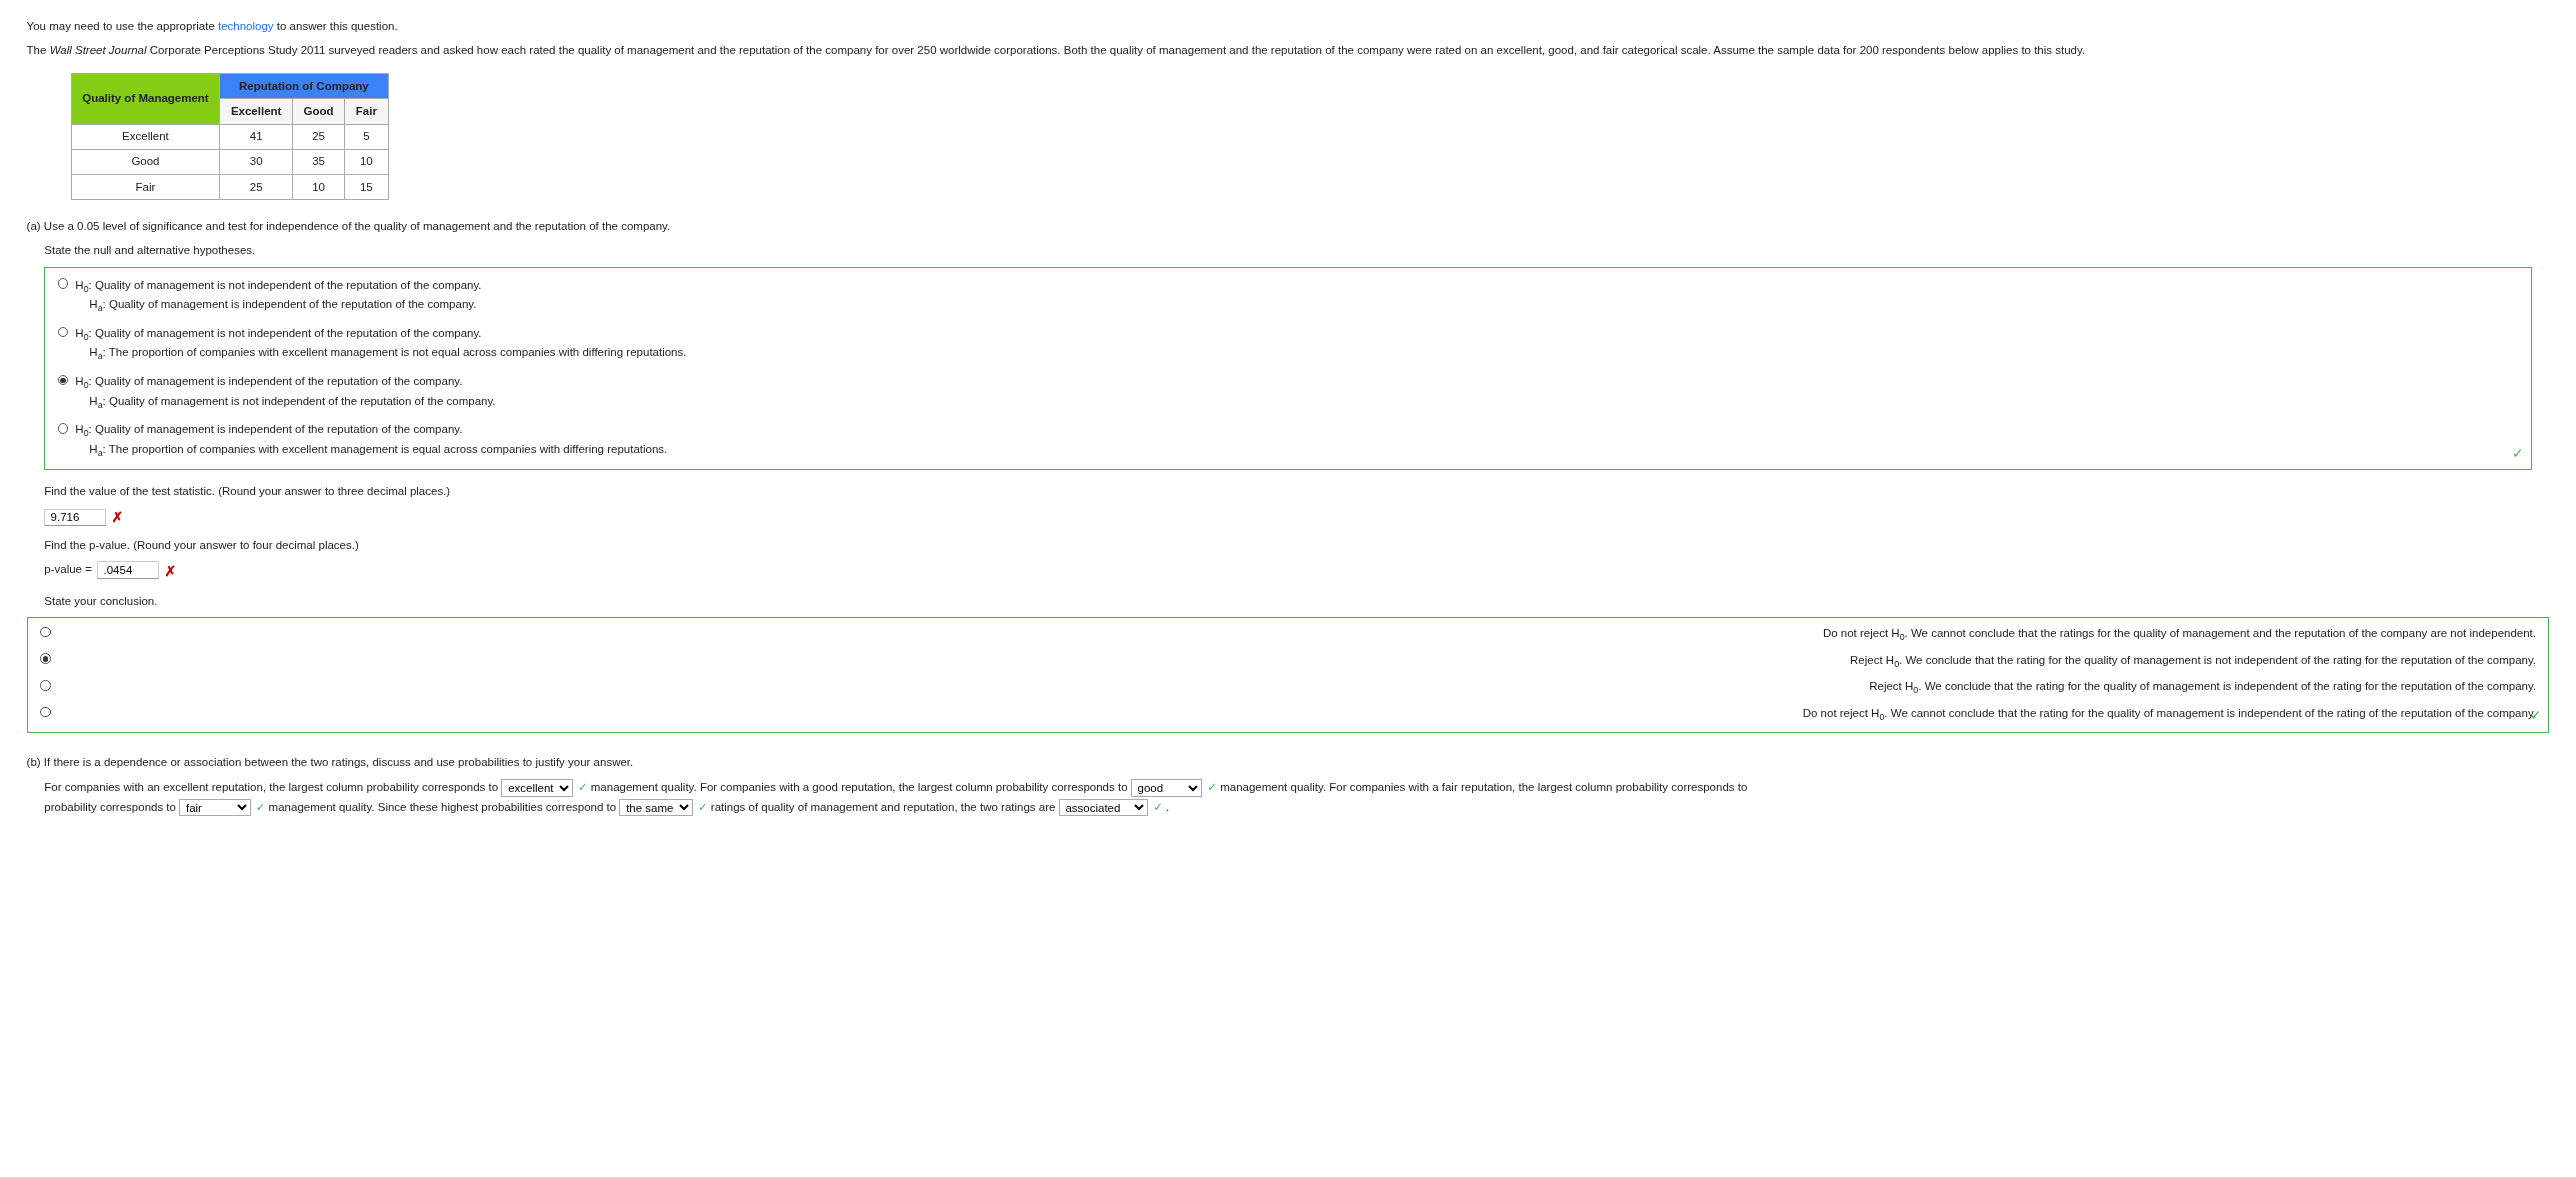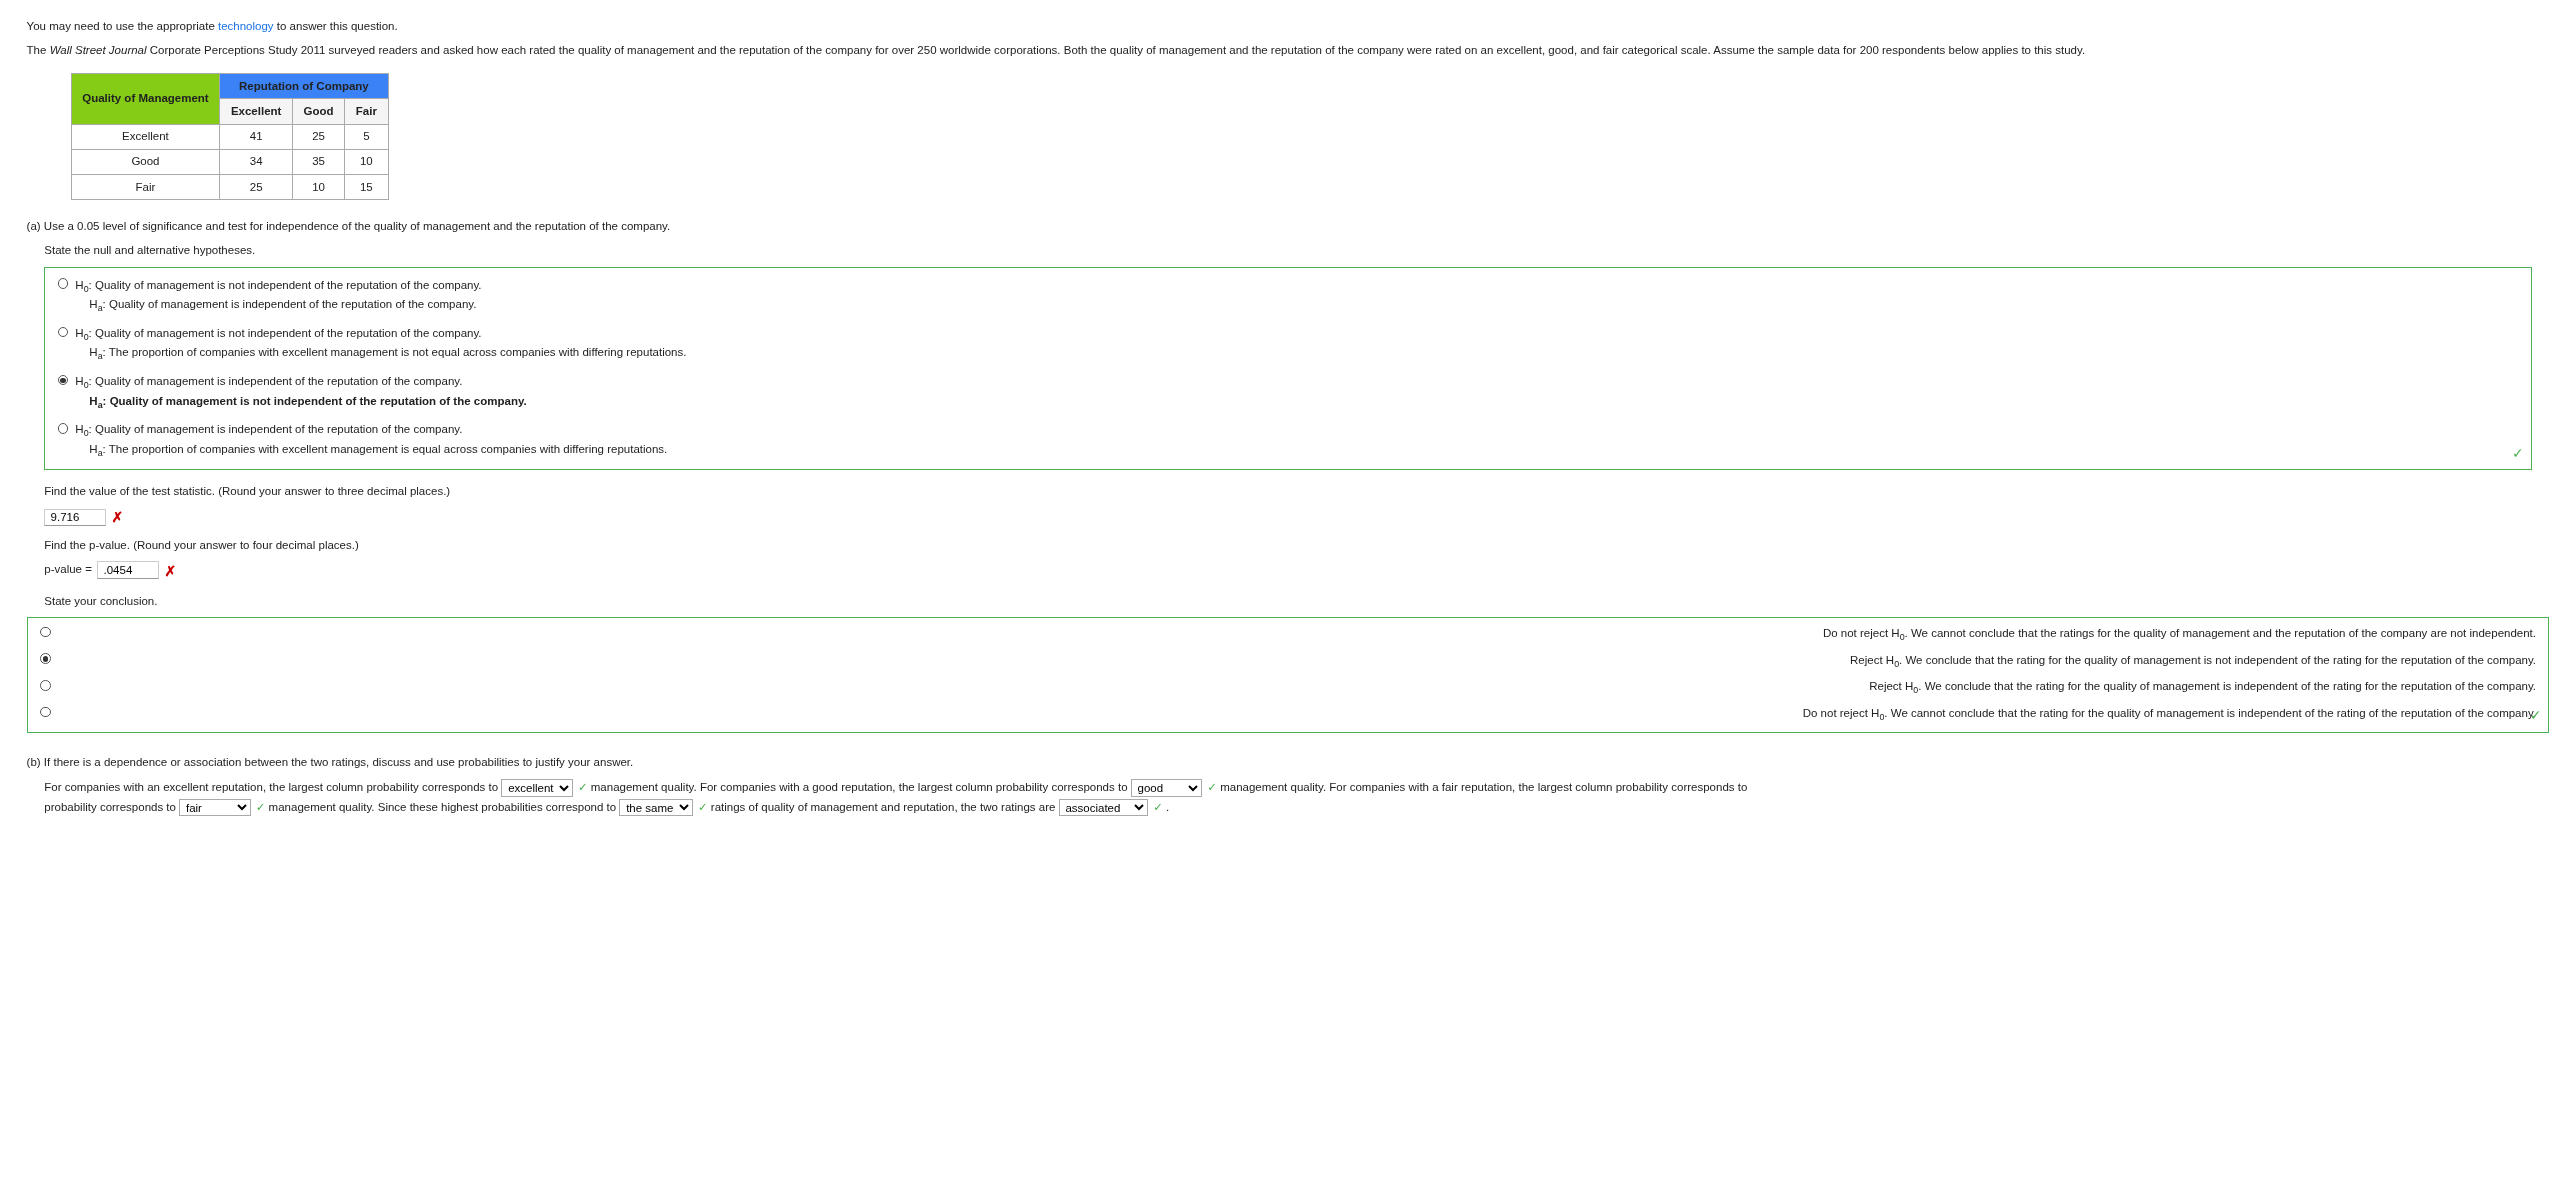--- a/index.html
+++ b/index.html
@@ -149,21 +149,21 @@
     </thead>
     <tbody id="table-body">
         <tr>
           <td class="row-label">Excellent</td>
           <td>41</td>
           <td>25</td>
           <td>5</td>
         </tr>
         <tr>
           <td class="row-label">Good</td>
-          <td>34</td>
+          <td>30</td>
           <td>35</td>
           <td>10</td>
         </tr>
         <tr>
           <td class="row-label">Fair</td>
           <td>25</td>
           <td>10</td>
           <td>15</td>
         </tr>
       </tbody>
@@ -191,21 +191,21 @@
         <div class="radio-dot"></div>
         <div>
           <div>H<sub>0</sub>: Quality of management is not independent of the reputation of the company.</div>
           <div style="padding-left: 14px;">H<sub>a</sub>: The proportion of companies with excellent management is not equal across companies with differing reputations.</div>
         </div>
       </div>
       <div class="hypothesis-option">
         <div class="radio-dot selected"></div>
         <div>
           <div>H<sub>0</sub>: Quality of management is independent of the reputation of the company.</div>
-          <div style="padding-left: 14px; font-weight: bold;">H<sub>a</sub>: Quality of management is not independent of the reputation of the company.</div>
+          <div style="padding-left: 14px;">H<sub>a</sub>: Quality of management is not independent of the reputation of the company.</div>
         </div>
       </div>
       <div class="hypothesis-option">
         <div class="radio-dot"></div>
         <div>
           <div>H<sub>0</sub>: Quality of management is independent of the reputation of the company.</div>
           <div style="padding-left: 14px;">H<sub>a</sub>: The proportion of companies with excellent management is equal across companies with differing reputations.</div>
         </div>
       </div>
     </div>

